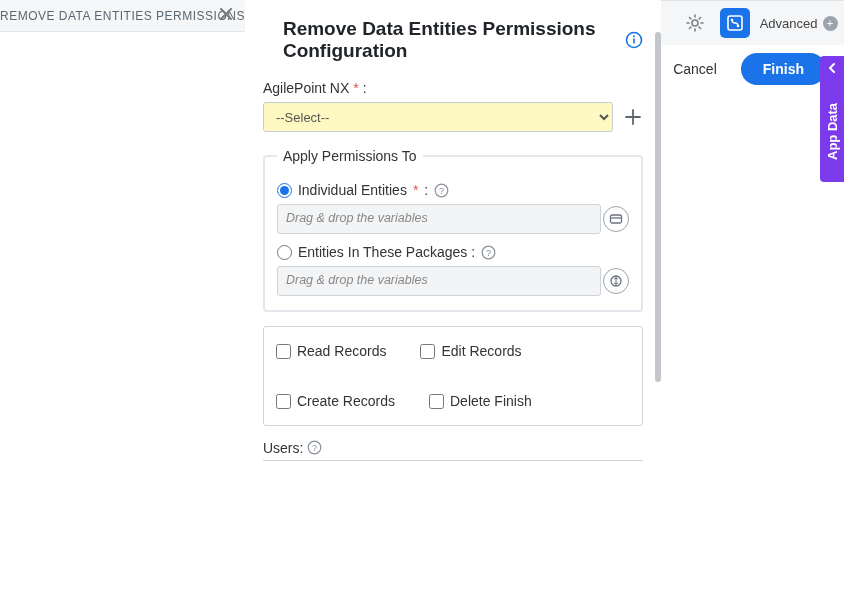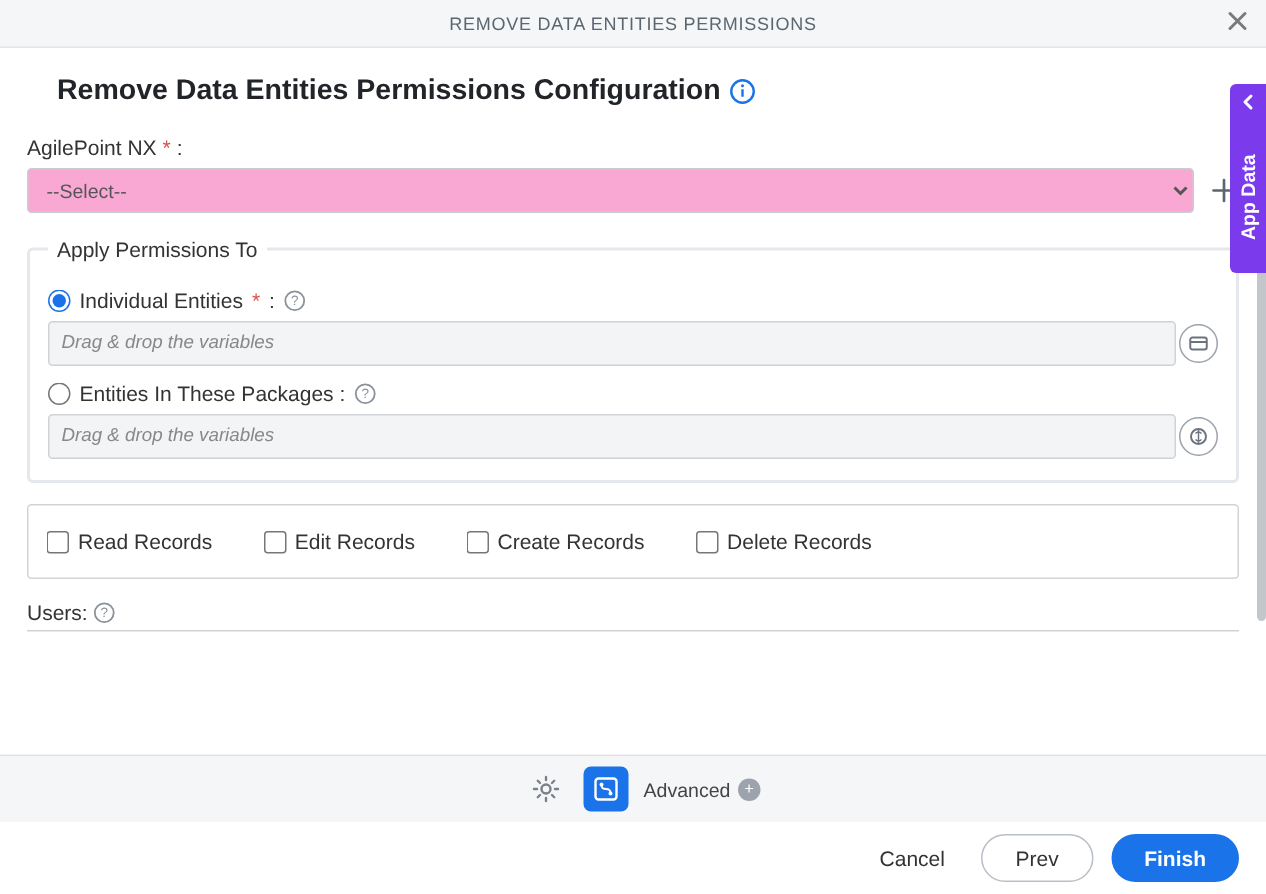--- a/index.html
+++ b/index.html
@@ -1,45 +1,45 @@
 <!DOCTYPE html>
 <html><head>
 <meta charset="utf-8">
 <style>
   * { box-sizing: border-box; margin: 0; padding: 0; }
   html, body { width: 844px; height: 596px; font-family: Arial, Helvetica, sans-serif; font-size: 13px; color: #333; background: #fff; overflow: hidden; }
-  .modal { width: 844px; height: 596px; position: relative; display: flex; flex-direction: column; }
+  .modal { width: 844px; height: 596px; position: relative; display: flex; flex-direction: row; }
   .titlebar { height: 32px; background: #f5f6f8; border-bottom: 1px solid #e5e5e5; display: flex; align-items: center; justify-content: center; position: relative; }
   .titlebar .title { font-size: 12px; letter-spacing: .5px; color: #5b6770; }
   .titlebar .close { position: absolute; right: 10px; top: 5px; cursor: pointer; color: #7a7a7a; }
   .body-scroll { flex: 1; overflow: hidden; position: relative; padding: 18px 18px 0 18px; }
   .heading { font-size: 19px; font-weight: 700; color: #212529; margin-bottom: 18px; display: flex; align-items: center; gap: 6px; margin-left: 20px; }
   .heading .info-ic { display:inline-flex; }
   .label-row { font-size: 14px; color: #333; margin-bottom: 6px; display: flex; align-items: center; gap: 4px; }
   .req { color: #d9534f; }
   .select-row { display: flex; align-items: center; gap: 10px; margin-bottom: 16px; }
-  select.form-select { flex: 1; height: 30px; border: 1px solid #c9cdd2; border-radius: 3px; padding: 2px 8px; font-size: 13px; color: #555; background: #f9a8d4; }
+  select.form-select { flex: 1; height: 30px; border: 1px solid #c9cdd2; border-radius: 3px; padding: 2px 8px; font-size: 13px; color: #555; background: #fef9c3; }
   .plus-btn { cursor: pointer; color: #5b6770; }
   fieldset.group { border: 2px solid #e4e7eb; border-radius: 4px; padding: 14px 12px 14px 12px; margin-bottom: 14px; }
   fieldset.group legend { font-size: 14px; color: #333; padding: 0 6px; }
   .radio-row { display: flex; align-items: center; gap: 6px; font-size: 14px; color: #333; margin: 4px 0 6px 0; }
   .radio-row input[type=radio] { width: 15px; height: 15px; accent-color: #1a73e8; }
   .drop-wrap { display: flex; align-items: center; gap: 2px; margin-bottom: 10px; }
   .drop-zone { flex: 1; height: 30px; border: 1px solid #cfd3d8; background: #f3f4f6; border-radius: 3px; padding: 6px 8px; font-size: 12.5px; font-style: italic; color: #888; }
   .drop-icon-btn { width: 26px; height: 26px; border: 1.5px solid #9ca3ac; border-radius: 50%; display: flex; align-items: center; justify-content: center; cursor: pointer; color: #6b7380; }
   .tabs { display: flex; border: 1px solid #d0d4d9; border-radius: 4px; overflow: hidden; width: fit-content; margin-bottom: 14px; }
   .tab { padding: 9px 18px; font-size: 14px; color: #333; cursor: pointer; background: #fff; border-right: 1px solid #d0d4d9; }
   .tab:last-child { border-right: none; }
   .tab.active { background: #1a73e8; color: #fff; }
   fieldset.record-perms { border: 1.5px solid #d0d4d9; border-radius: 3px; padding: 16px 12px 16px 12px; margin-bottom: 14px; }
   fieldset.record-perms legend { font-size: 14px; color: #333; padding: 0 6px; }
   .check-row { display: flex; gap: 34px; flex-wrap: wrap; }
   .chk { display: flex; align-items: flex-end; gap: 6px; font-size: 14px; color: #333; }
   .chk input { width: 15px; height: 15px; }
-  .users-row { font-size: 14px; color: #333; display: flex; align-items: center; gap: 4px; margin-bottom: 4px; }
+  .users-row { font-size: 14px; color: #333; display: flex; align-items: flex-start; gap: 4px; margin-bottom: 4px; }
   .users-box { height: 24px; border-top: 1px solid #cfd3d8; }
 
   .footer { border-top: 1px solid #e1e1e1; background: #fff; }
   .footer-mid { height: 44px; background: #f5f6f8; display: flex; align-items: center; justify-content: center; gap: 10px; padding-left: 12px; }
   .icon-square { width: 30px; height: 30px; border-radius: 5px; display: flex; align-items: center; justify-content: center; }
   .icon-square.gear { color: #7b8189; cursor: pointer; }
   .icon-square.active { background: #1a73e8; color: #fff; cursor: pointer; }
   .adv-label { font-size: 13px; color: #444; display: flex; align-items: center; gap: 5px; }
   .adv-plus { width: 15px; height: 15px; border-radius: 50%; background: #9ca3ac; color: #fff; display: inline-flex; align-items: center; justify-content: center; font-size: 11px; line-height: 1; cursor: pointer; }
   .footer-btns { height: 48px; display: flex; align-items: center; justify-content: flex-end; gap: 12px; padding-right: 18px; }
@@ -154,21 +154,21 @@
         <label class="chk">
             <input type="checkbox" style="">
             <span>Edit Records</span>
           </label>
         <label class="chk">
             <input type="checkbox" style="">
             <span>Create Records</span>
           </label>
         <label class="chk">
             <input type="checkbox" style="">
-            <span>Delete Records</span>
+            <span>Delete Finish</span>
           </label>
       </div>
     </fieldset>
 
     <div class="users-row">
       <span>Users:</span>
       <span class="q-ic">
         <svg width="15" height="15" viewBox="0 0 15 15">
             <circle cx="7.5" cy="7.5" r="6.3" fill="none" stroke="#8a9199" stroke-width="1.2"></circle>
             <text x="7.5" y="10.5" text-anchor="middle" font-size="9" fill="#8a9199" font-family="Arial">?</text>
@@ -198,21 +198,20 @@
             <path d="M6 6 C6 12 12 6 12 12" stroke="currentColor" stroke-width="1.4" fill="none"></path>
           </svg>
       </span>
       <span class="adv-label">
         <span>Advanced</span>
         <span class="adv-plus">+</span>
       </span>
     </div>
     <div class="footer-btns">
       <button class="btn-link">Cancel</button>
-      <button class="btn-outline">Prev</button>
       <button class="btn-primary">Finish</button>
     </div>
   </div>
 
   <div class="side-tab">
     <div class="chev">
       <svg width="12" height="12" viewBox="0 0 12 12">
           <path d="M8 2 L4 6 L8 10" stroke="#fff" stroke-width="2" fill="none" stroke-linecap="round" stroke-linejoin="round"></path>
         </svg>
     </div>

